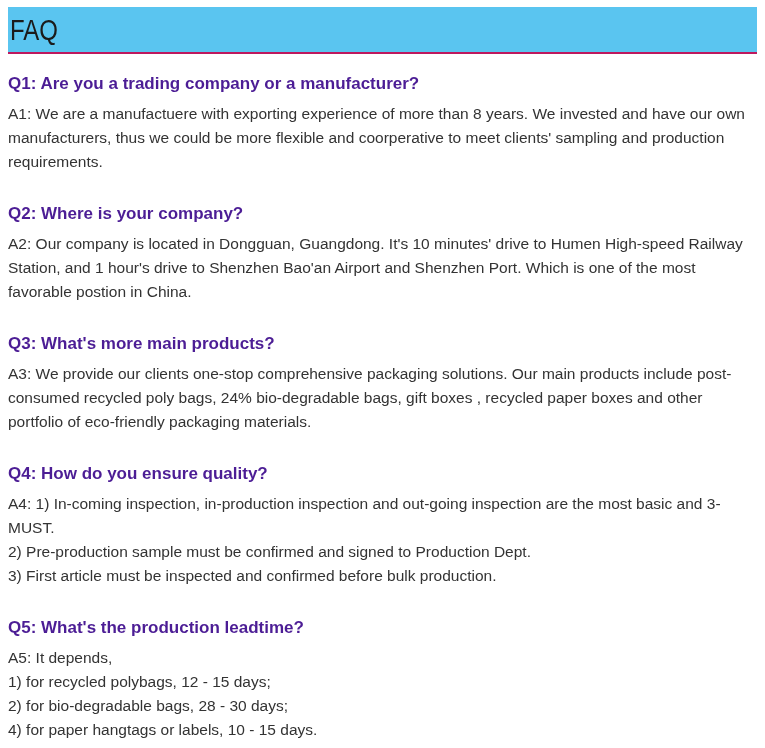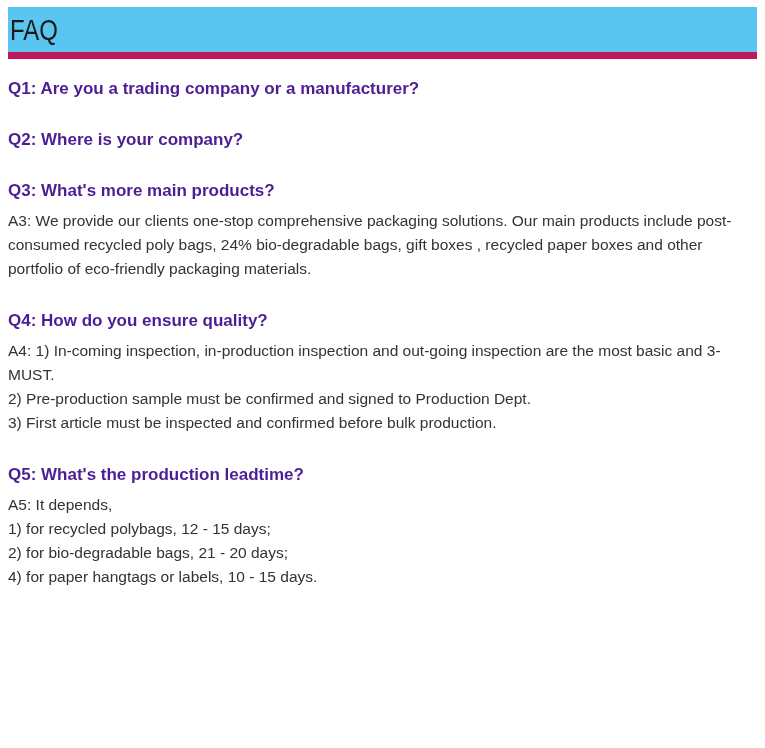--- a/index.html
+++ b/index.html
@@ -13,21 +13,21 @@
     -webkit-font-smoothing: antialiased;
   }
   .page {
     width: 765px;
     box-sizing: border-box;
   }
   .faq-header {
     margin: 7px 8px 0 8px;
     height: 45px;
     background: #5AC5F0;
-    border-bottom: 7px solid #be185d;
+    border-bottom: 2px solid #be185d;
     display: flex;
     align-items: center;
     padding-left: 2px;
     box-sizing: content-box;
   }
   .faq-header h1 {
     margin: 0;
     font-size: 30px;
     font-weight: 400;
     color: #1b1b1b;
@@ -66,24 +66,30 @@
 <div class="page">
 
   <header class="faq-header">
     <h1>FAQ</h1>
   </header>
 
   <main class="faq-list">
 
     <section class="faq-item">
       <h3 class="faq-question">Q1: Are you a trading company or a manufacturer?</h3>
+      <div class="faq-answer">
+        <p>A1: We are a manufactuere with exporting experience of more than 8 years. We invested and have our own manufacturers, thus we could be more flexible and coorperative to meet clients' sampling and production requirements.</p>
+      </div>
     </section>
 
     <section class="faq-item">
       <h3 class="faq-question">Q2: Where is your company?</h3>
+      <div class="faq-answer">
+        <p>A2: Our company is located in Dongguan, Guangdong. It's 10 minutes' drive to Humen High-speed Railway Station, and 1 hour's drive to Shenzhen Bao'an Airport and Shenzhen Port. Which is one of the most favorable postion in China.</p>
+      </div>
     </section>
 
     <section class="faq-item">
       <h3 class="faq-question">Q3: What's more main products?</h3>
       <div class="faq-answer">
         <p>A3: We provide our clients one-stop comprehensive packaging solutions. Our main products include post-consumed recycled poly bags, 24% bio-degradable bags, gift boxes , recycled paper boxes and other portfolio of eco-friendly packaging materials.</p>
       </div>
     </section>
 
     <section class="faq-item">
@@ -93,19 +99,19 @@
         <p>2) Pre-production sample must be confirmed and signed to Production Dept.</p>
         <p>3) First article must be inspected and confirmed before bulk production.</p>
       </div>
     </section>
 
     <section class="faq-item">
       <h3 class="faq-question">Q5: What's the production leadtime?</h3>
       <div class="faq-answer">
         <p>A5: It depends,</p>
         <p>1) for recycled polybags, 12 - 15 days;</p>
-        <p>2) for bio-degradable bags, 21 - 20 days;</p>
+        <p>2) for bio-degradable bags, 28 - 30 days;</p>
         <p>4) for paper hangtags or labels, 10 - 15 days.</p>
       </div>
     </section>
 
   </main>
 </div>
 
 </body></html>

